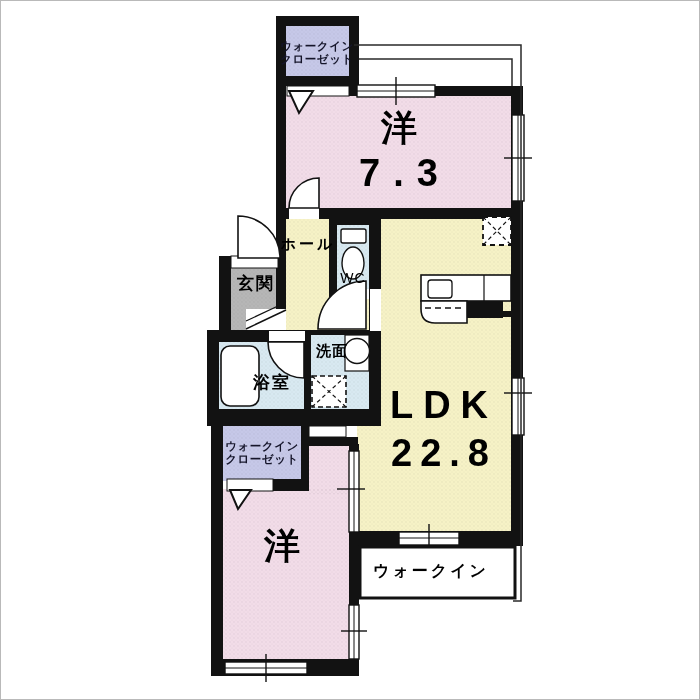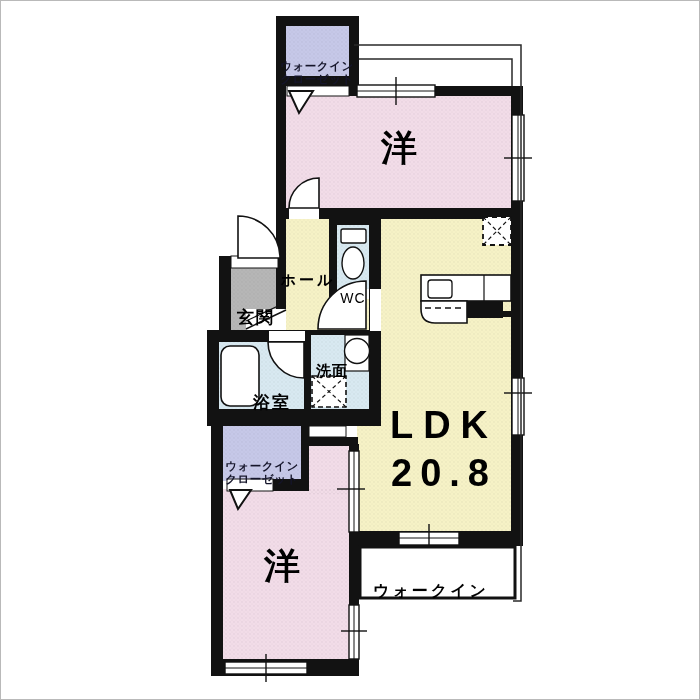--- a/index.html
+++ b/index.html
@@ -6,21 +6,20 @@
   #canvas{
     position:relative;width:700px;height:700px;background:#ffffff;
     border:1px solid #b9b9b9;box-sizing:border-box;overflow:hidden;
     font-family:"Liberation Sans","DejaVu Sans",sans-serif;
   }
   #plan-svg{position:absolute;left:0;top:0;}
   .lbl{
     position:absolute;transform:translate(-50%,-50%);
     color:#000;white-space:nowrap;text-align:center;line-height:1.15;
     font-family:"Liberation Sans","DejaVu Sans",sans-serif;
-    margin-top:20px;
   }
   .lbl-closet{font-size:11.5px;font-weight:700;letter-spacing:0.5px;color:#15152a;}
   .lbl-room-kanji{font-size:36px;font-weight:700;}
   .lbl-room-size{font-size:38px;font-weight:600;letter-spacing:13px;}
   .lbl-hall{font-size:15px;font-weight:700;letter-spacing:3px;}
   .lbl-wc{font-size:14px;font-weight:400;letter-spacing:1px;}
   .lbl-small-room{font-size:17px;font-weight:700;letter-spacing:2px;}
   .lbl-wash{font-size:15px;font-weight:700;letter-spacing:1px;}
   .lbl-ldk{font-size:38px;font-weight:700;letter-spacing:10px;}
   .lbl-ldk-size{font-size:38px;font-weight:600;letter-spacing:8px;}
@@ -186,29 +185,30 @@
     <path d="M 358 58 H 511 V 85"></path>
   </g>
 </svg>
 
 <div class="lbl lbl-closet" style="left:316px;top:52px;">
   <div>ウォークイン</div>
   <div>クローゼット</div>
 </div>
 
 <div class="lbl lbl-room-kanji" style="left:398px;top:127px;">洋</div>
-
-<div class="lbl lbl-hall" style="left:307px;top:259px;">ホール</div>
+<div class="lbl lbl-room-size" style="left:404px;top:173px;">7.3</div>
+
+<div class="lbl lbl-hall" style="left:307px;top:243px;">ホール</div>
 <div class="lbl lbl-wc" style="left:352px;top:277px;">WC</div>
-<div class="lbl lbl-small-room" style="left:255px;top:297px;">玄関</div>
+<div class="lbl lbl-small-room" style="left:255px;top:283px;">玄関</div>
 <div class="lbl lbl-small-room" style="left:271px;top:382px;">浴室</div>
 <div class="lbl lbl-wash" style="left:331px;top:350px;text-align:center;">洗面</div>
 
 <div class="lbl lbl-ldk" style="left:443px;top:405px;">LDK</div>
-<div class="lbl lbl-ldk-size" style="left:443px;top:453px;">20.8</div>
+<div class="lbl lbl-ldk-size" style="left:443px;top:453px;">22.8</div>
 
 <div class="lbl lbl-balcony" style="left:430px;top:570px;">ウォークイン</div>
 
 <div class="lbl lbl-closet" style="left:261px;top:452px;">
   <div>ウォークイン</div>
   <div>クローゼット</div>
 </div>
 
 <div class="lbl lbl-room-kanji" style="left:281px;top:545px;">洋</div>
 

